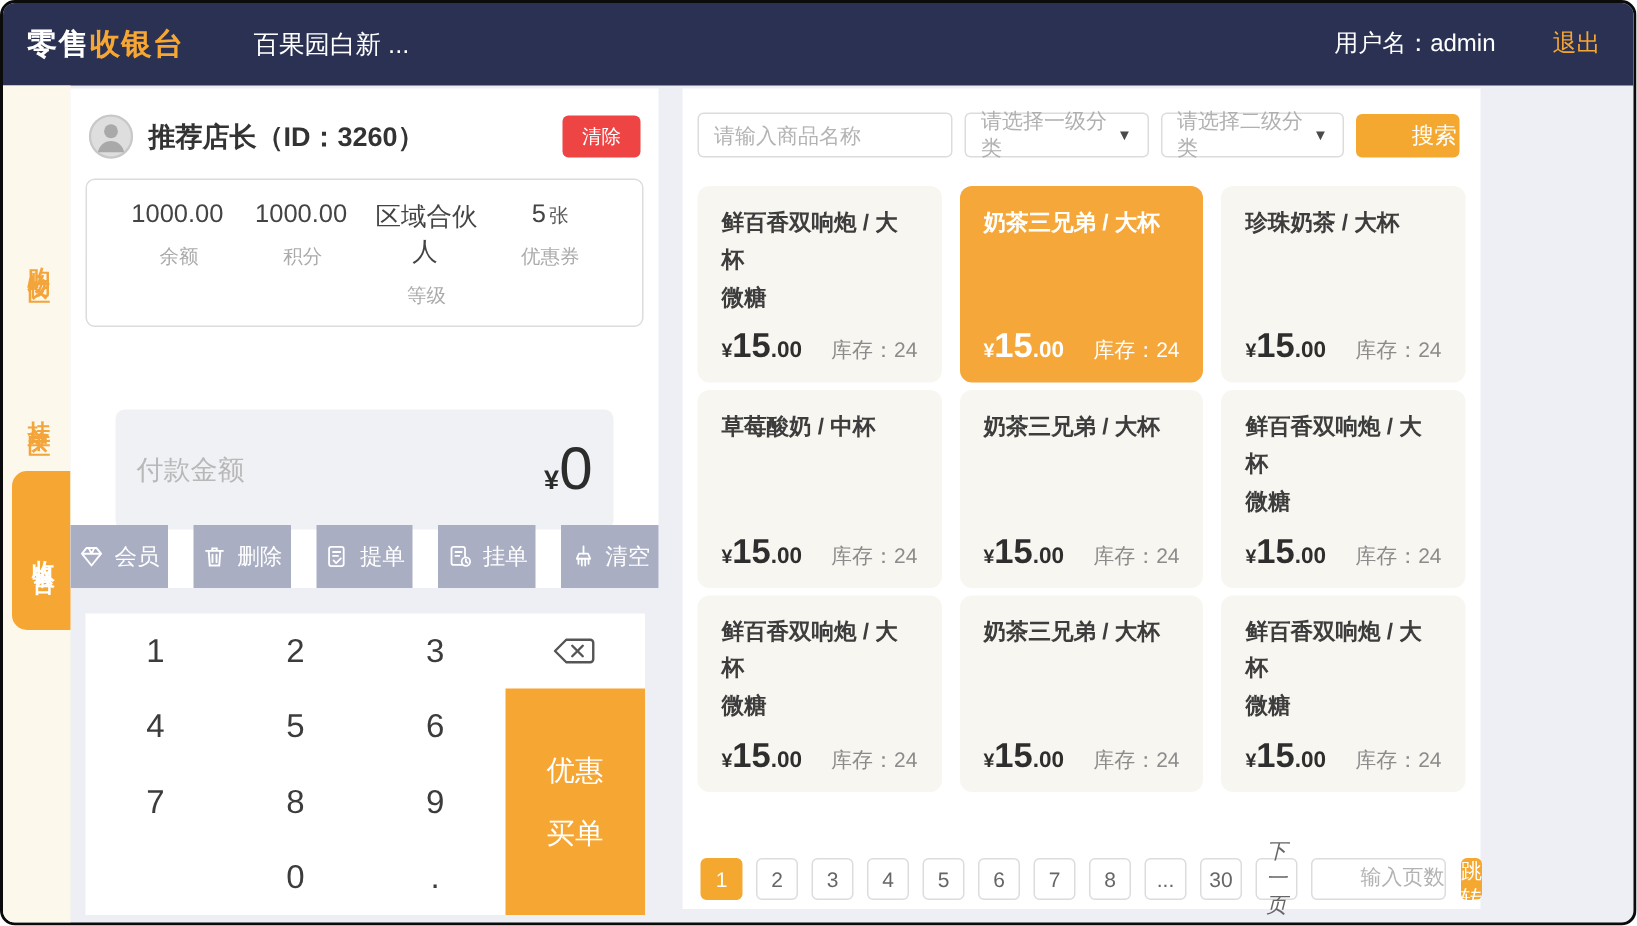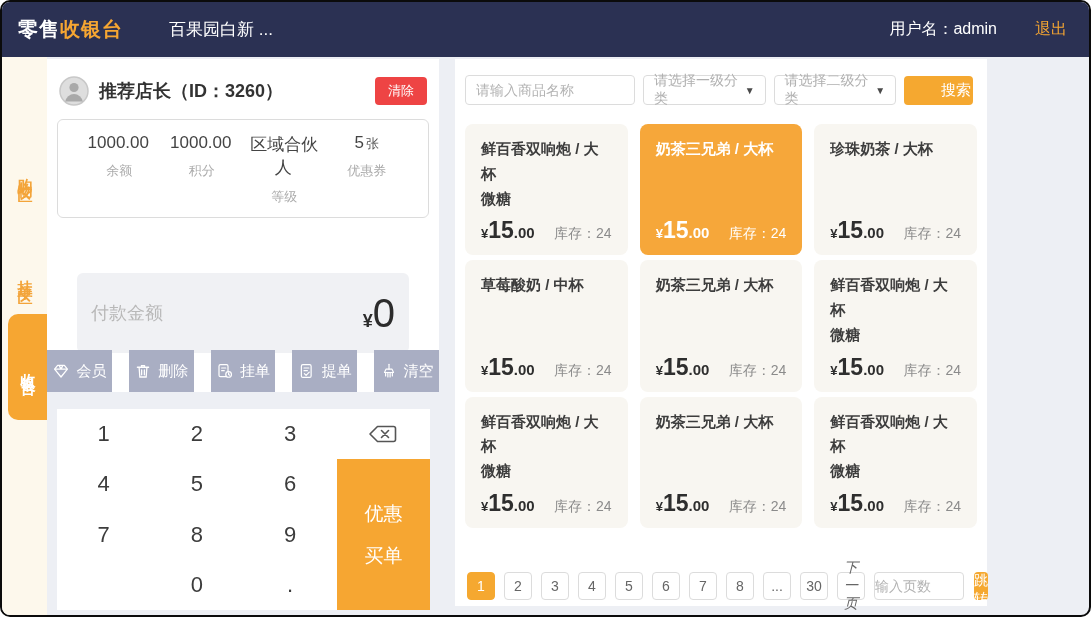--- a/index.html
+++ b/index.html
@@ -94,22 +94,22 @@
   .card-selected { background:#f6a73a; }
   .card-selected .card-name, .card-selected .price, .card-selected .stock { color:#ffffff; }
 
   .pagination { position:absolute; left:12px; right:8px; bottom:6px; display:flex;
                 align-items:center; gap:9px; }
   .page { min-width:28px; height:28px; border:1px solid #dcdcdc; border-radius:4px; background:#ffffff;
           color:#666666; font-size:14px; display:flex; align-items:center; justify-content:center;
           padding:0 6px; cursor:pointer; font-family:"Liberation Sans","DejaVu Sans",sans-serif; }
   .page-active { background:#f5a830; border-color:#f5a830; color:#ffffff; }
   .page-next { padding:0 13px;font-style:italic; }
-  .page-input { width:90px; height:28px; border:1px solid #dcdcdc; border-radius:4px; text-align:left;
-                font-size:14px; outline:none; font-family:Liberation Sans, sans-serif; }
+  .page-input { width:90px; height:28px; border:1px solid #dcdcdc; border-radius:4px; text-align:right;
+                font-size:14px; outline:none; font-family:Liberation Mono, monospace; }
   .jump-btn { width:52px; height:28px; background:#f5a830; border:none; border-radius:4px;
               color:#ffffff; font-size:14px; cursor:pointer; margin-left:1px;
               font-family:"Liberation Sans","DejaVu Sans",sans-serif; }
 </style>
 </head>
 <body>
 
 <div class="frame">
 
   <div class="header">
@@ -174,35 +174,35 @@
         </svg>
         <span>会员</span>
       </button>
       <button class="tbtn">
         <svg width="18" height="18" viewBox="0 0 24 24" fill="none" stroke="#ffffff" stroke-width="1.7" stroke-linecap="round">
           <path d="M4.5 7h15M10 7V4.8h4V7M6.8 7l1 13h8.4l1-13M10.2 10.5v6.5M13.8 10.5v6.5"></path>
         </svg>
         <span>删除</span>
       </button>
       <button class="tbtn">
+        <svg width="18" height="18" viewBox="0 0 24 24" fill="none" stroke="#ffffff" stroke-width="1.6" stroke-linecap="round" stroke-linejoin="round">
+          <rect x="4.5" y="3.5" width="13" height="17" rx="2"></rect>
+            <path d="M8 8h6.5M8 11.5h4.5"></path>
+            <path d="M8.5 15.5l2.3 2.3 4.2-4.2"></path>
+        </svg>
+        <span>提单</span>
+      </button>
+      <button class="tbtn">
         <svg width="18" height="18" viewBox="0 0 24 24" fill="none" stroke="#ffffff" stroke-width="1.6" stroke-linecap="round">
           <rect x="4" y="3.5" width="12" height="16" rx="2"></rect>
             <path d="M7.5 8h5.5M7.5 11.5h3.5"></path>
           <circle cx="16.8" cy="16.5" r="3.8" fill="#a9aec3"></circle>
             <path d="M16.8 14.6v2l1.4 1"></path>
         </svg>
         <span>挂单</span>
-      </button>
-      <button class="tbtn">
-        <svg width="18" height="18" viewBox="0 0 24 24" fill="none" stroke="#ffffff" stroke-width="1.6" stroke-linecap="round" stroke-linejoin="round">
-          <rect x="4.5" y="3.5" width="13" height="17" rx="2"></rect>
-            <path d="M8 8h6.5M8 11.5h4.5"></path>
-            <path d="M8.5 15.5l2.3 2.3 4.2-4.2"></path>
-        </svg>
-        <span>提单</span>
       </button>
       <button class="tbtn">
         <svg width="18" height="18" viewBox="0 0 24 24" fill="none" stroke="#ffffff" stroke-width="1.6" stroke-linecap="round" stroke-linejoin="round">
           <path d="M12 3v6.5"></path>
             <path d="M8 9.5h8l2 4.5H6z"></path>
             <path d="M7.5 14v4.5M10.5 14v6M13.5 14v6M16.5 14v4.5"></path>
         </svg>
         <span>清空</span>
       </button>
     </div>

